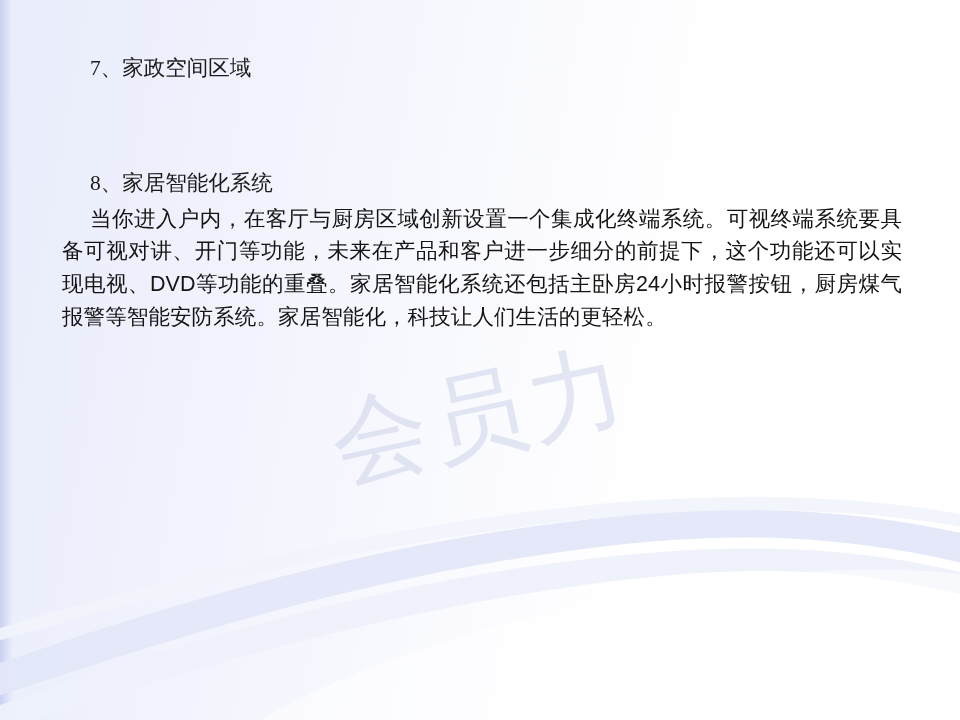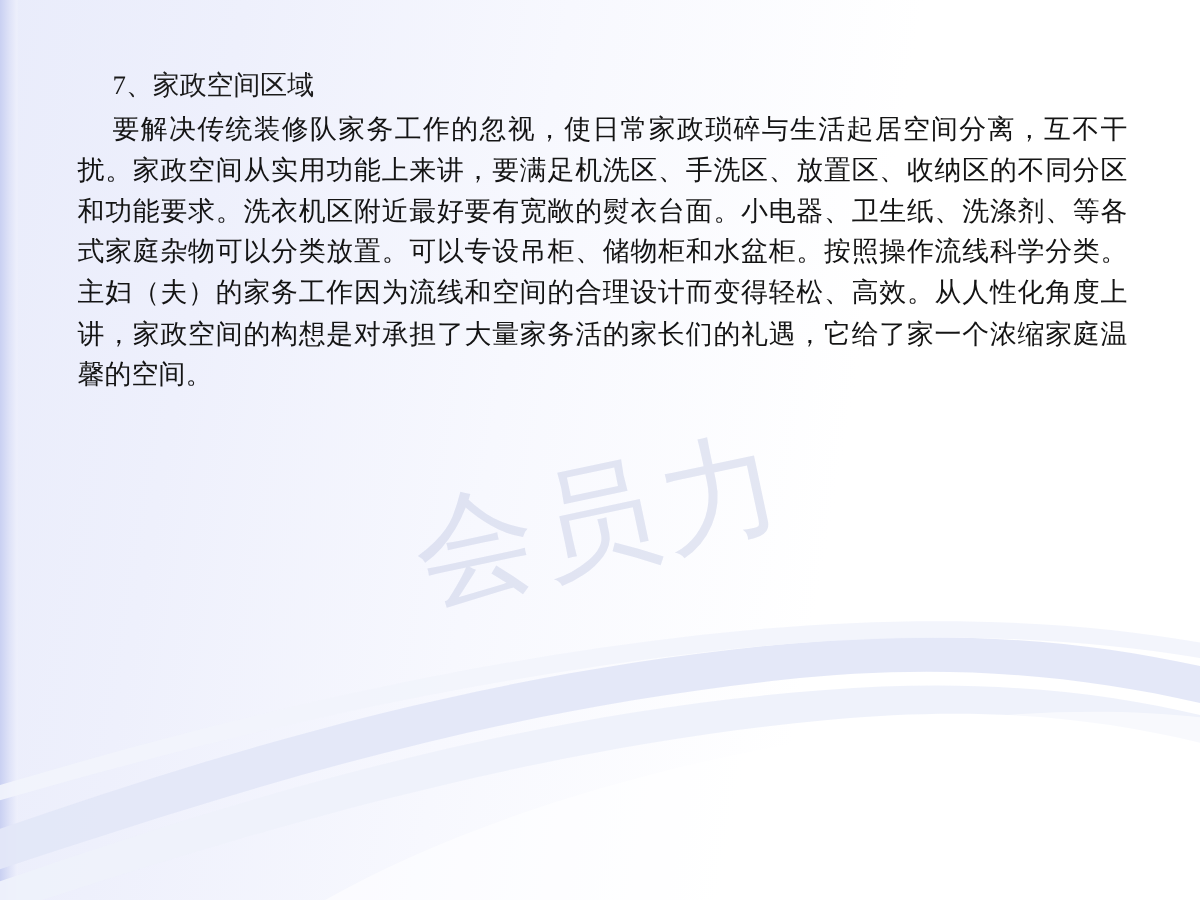--- a/index.html
+++ b/index.html
@@ -96,20 +96,23 @@
       <path d="M260,300 C380,232 560,178 760,156 C850,146 930,148 990,158 L990,300 Z" fill="#ffffff" opacity="0.55"></path>
     </svg>
   </div>
 
   <div class="watermark">会员力</div>
 
   <div class="content">
 
     <div class="block">
       <p class="block-title">7、家政空间区域</p>
-      <p class="block-body">要解决传统装修队家务工作的忽视，使日常家政琐碎与生活起居空间分离，互不干扰。家政空间从实用功能上来讲，要满足机洗区、手洗区、放置区、收纳区的不同分区和功能要求。洗衣机区附近最好要有宽敞的熨衣台面。小电器、卫生纸、洗涤剂、等各式家庭杂物可以分类放置。可以专设吊柜、储物柜和水盆柜。按照操作流线科学分类。主妇（夫）的家务工作因为流线和空间的合理设计而变得轻松、高效。从人性化角度上讲，家政空间的构想是对承担了大量家务活的家长们的礼遇，它给了家一个浓缩家庭温馨的空间。</p>
     </div>
 
     <div class="gap"></div>
 
+    <div class="block">
+      <p class="block-title">8、家居智能化系统</p>
+      <p class="block-body">当你进入户内，在客厅与厨房区域创新设置一个集成化终端系统。可视终端系统要具备可视对讲、开门等功能，未来在产品和客户进一步细分的前提下，这个功能还可以实现电视、DVD等功能的重叠。家居智能化系统还包括主卧房24小时报警按钮，厨房煤气报警等智能安防系统。家居智能化，科技让人们生活的更轻松。</p>
+    </div>
 
   </div>
 </div>
 
 </body></html>

